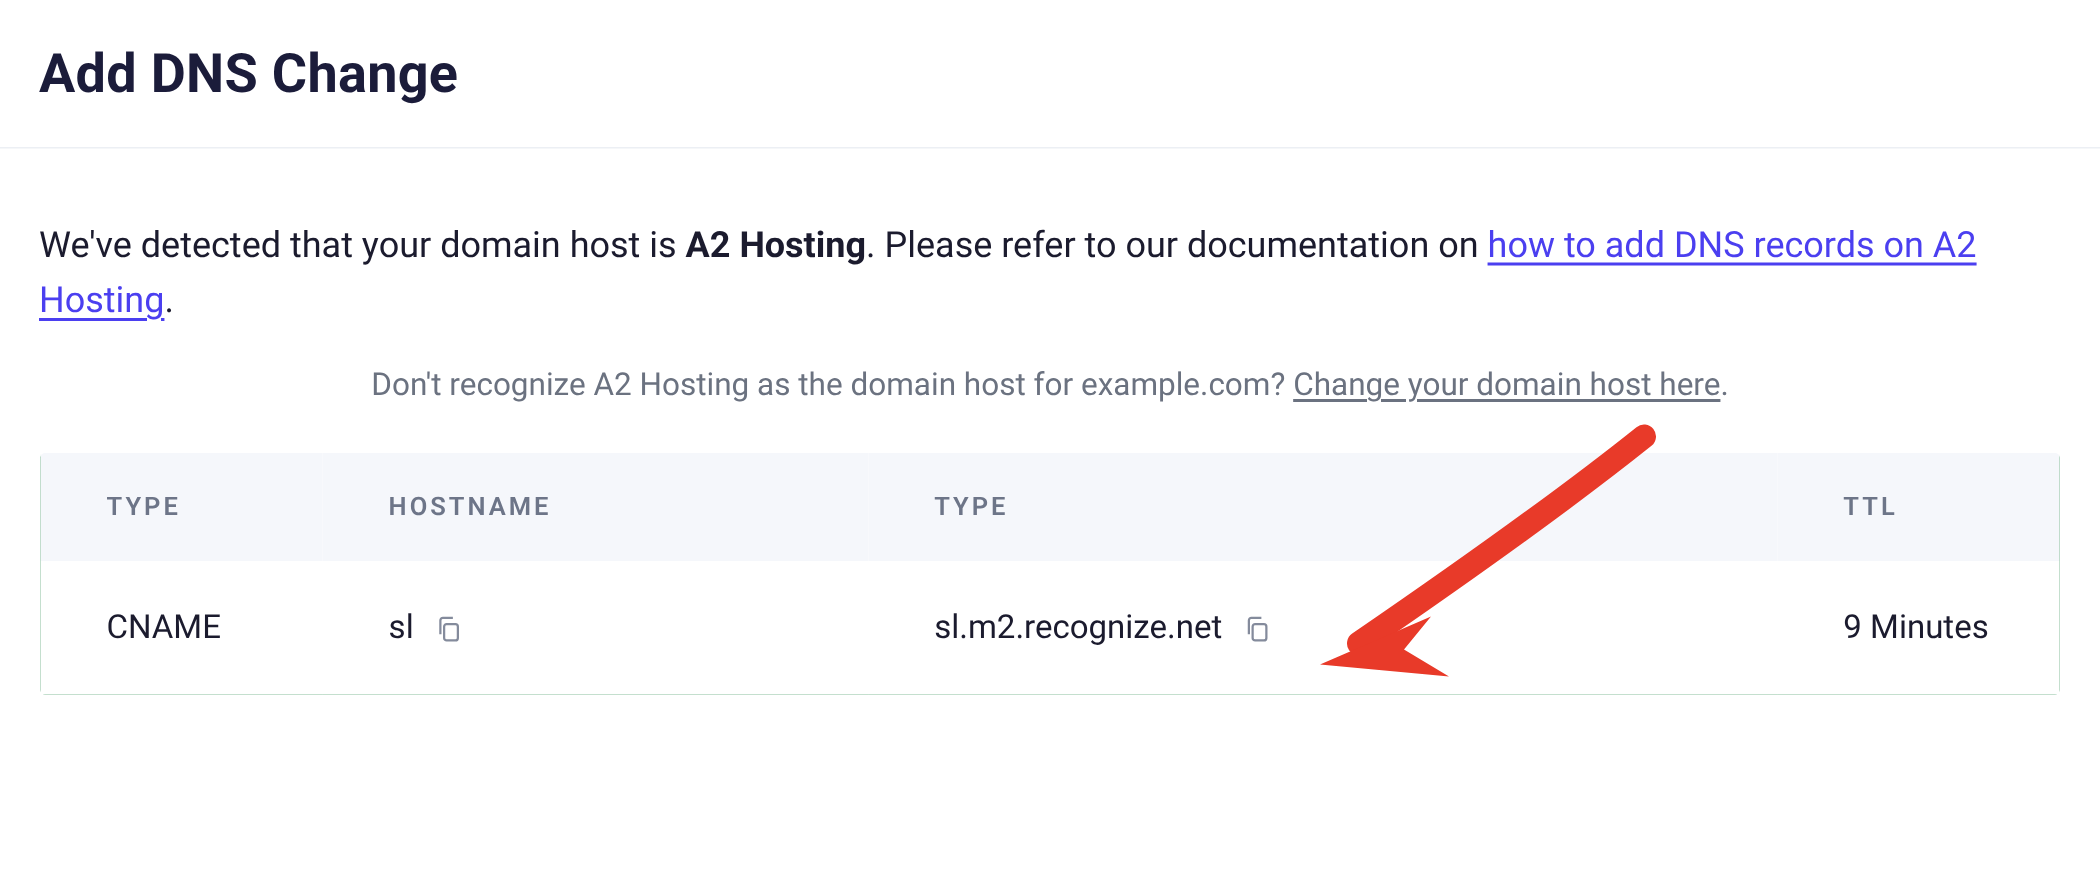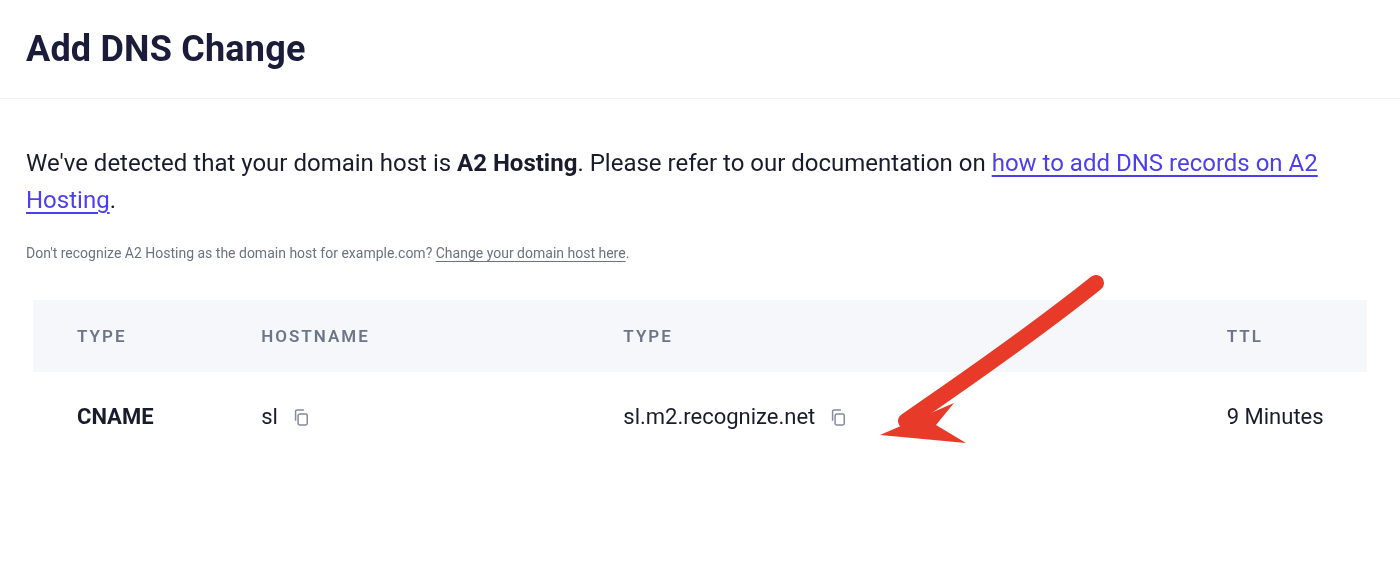--- a/index.html
+++ b/index.html
@@ -30,55 +30,56 @@
     color: #1b1b2e;
   }
   p.lead strong { font-weight: 700; }
   a.link {
     color: #4b3ff0;
     text-decoration: underline;
     text-underline-offset: 4px;
     cursor: pointer;
   }
   p.muted {
-    font-size: 14px;
+    font-size: 21px;
     color: #6b7280;
     margin: 0 0 32px 0;
+    text-align: center;
   }
   a.link-muted {
     color: #6b7280;
     text-decoration: underline;
     text-underline-offset: 3px;
     cursor: pointer;
   }
 
   table.dns {
     width: 100%;
     border-collapse: collapse;
-    border: 7px solid #15803d;
+    border: 1px solid #15803d;
     border-radius: 4px;
     overflow: hidden;
     table-layout: fixed;
   }
   thead tr { background: #f5f7fb; }
   th {
     text-align: left;
     font-size: 17px;
     letter-spacing: 2px;
     font-weight: 600;
     color: #6d7588;
     padding: 26px 20px 26px 44px;
   }
   tbody td {
     font-size: 22px;
     padding: 32px 20px 32px 44px;
     vertical-align: middle;
     color: #1b1b2e;
   }
-  td.type-cell { font-weight: 700; }
+  td.type-cell { font-weight: 400; }
   .val-wrap {
     display: inline-flex;
     align-items: center;
     gap: 12px;
   }
   .copy-btn {
     display: inline-flex;
     align-items: center;
     justify-content: center;
     width: 22px;

